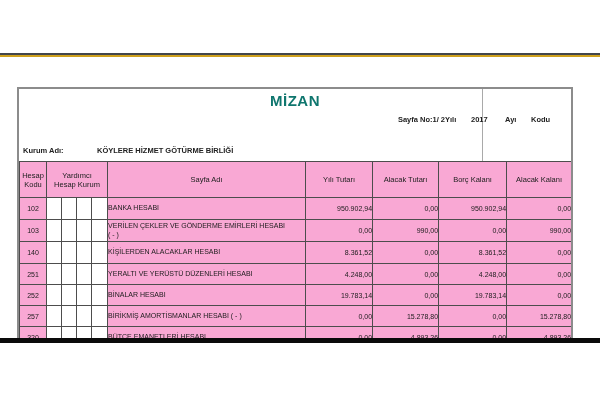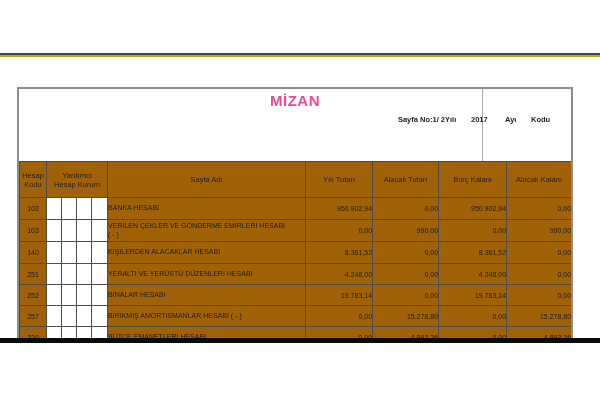--- a/index.html
+++ b/index.html
@@ -10,39 +10,39 @@
   }
   .bar-dark{position:absolute;left:0;top:53px;width:600px;height:2px;background:#43464b;}
   .bar-gold{position:absolute;left:0;top:55px;width:600px;height:2px;background:#cfa11d;}
   .doc{
     position:absolute;left:17px;top:87px;width:556px;height:253px;
     box-sizing:border-box;border:2px solid #8c8c8c;border-bottom:none;
     background:#fff;overflow:hidden;
   }
   .doc-title{
     position:absolute;left:0;top:3px;width:100%;text-align:center;
-    font-size:15px;font-weight:bold;letter-spacing:0.5px;color:#ec4899;
+    font-size:15px;font-weight:bold;letter-spacing:0.5px;color:#0f766e;
   }
   .info-sep{position:absolute;left:463px;top:0;height:72px;width:0;border-left:1px solid #a9a9a9;}
   .info{
     position:absolute;right:6px;top:23px;display:flex;
     align-items:flex-end;font-size:7.5px;font-weight:bold;color:#222;
   }
   .info .line{height:15px;line-height:15px;}
   .kv{display:flex;width:60px;height:15px;line-height:15px;}
   .kv .k{width:26px;}
   .kv .v{flex:1;}
   .kurum{
     position:absolute;left:4px;top:55px;display:flex;
     font-size:7.5px;font-weight:bold;color:#222;height:14px;line-height:14px;
   }
   .kurum .k{width:74px;}
   table.mizan{
     position:absolute;left:0;top:72px;width:552px;
-    table-layout:fixed;border-collapse:collapse;background:#a16207;
+    table-layout:fixed;border-collapse:collapse;background:#f9a8d4;
   }
   table.mizan th,table.mizan td{
     border:1px solid #4d4d4d;padding:0;overflow:hidden;
     font-weight:normal;color:#1c1c1c;
   }
   tr.hrow{height:36px;}
   tr.hrow th{font-size:7.5px;text-align:center;vertical-align:middle;white-space:pre-line;line-height:9px;color:#222;}
   tr.drow{height:21px;}
   tr.r0,tr.r1,tr.r2{height:22px;}
   td.code{font-size:7px;text-align:center;vertical-align:middle;}
@@ -66,20 +66,24 @@
     <div class="kv">
       <span class="k">Yılı</span>
       <span class="v">2017</span>
     </div>
     <div class="kv">
       <span class="k">Ayı</span>
       <span class="v">Kodu</span>
     </div>
   </div>
 
+  <div class="kurum">
+    <span class="k">Kurum Adı:</span>
+    <span class="v">KÖYLERE HİZMET GÖTÜRME BİRLİĞİ</span>
+  </div>
 
   <table class="mizan">
     <colgroup>
       <col style="width:27px">
         <col style="width:15px">
         <col style="width:15px">
         <col style="width:15px">
         <col style="width:16px">
       <col style="width:198px">
         <col style="width:67px">

